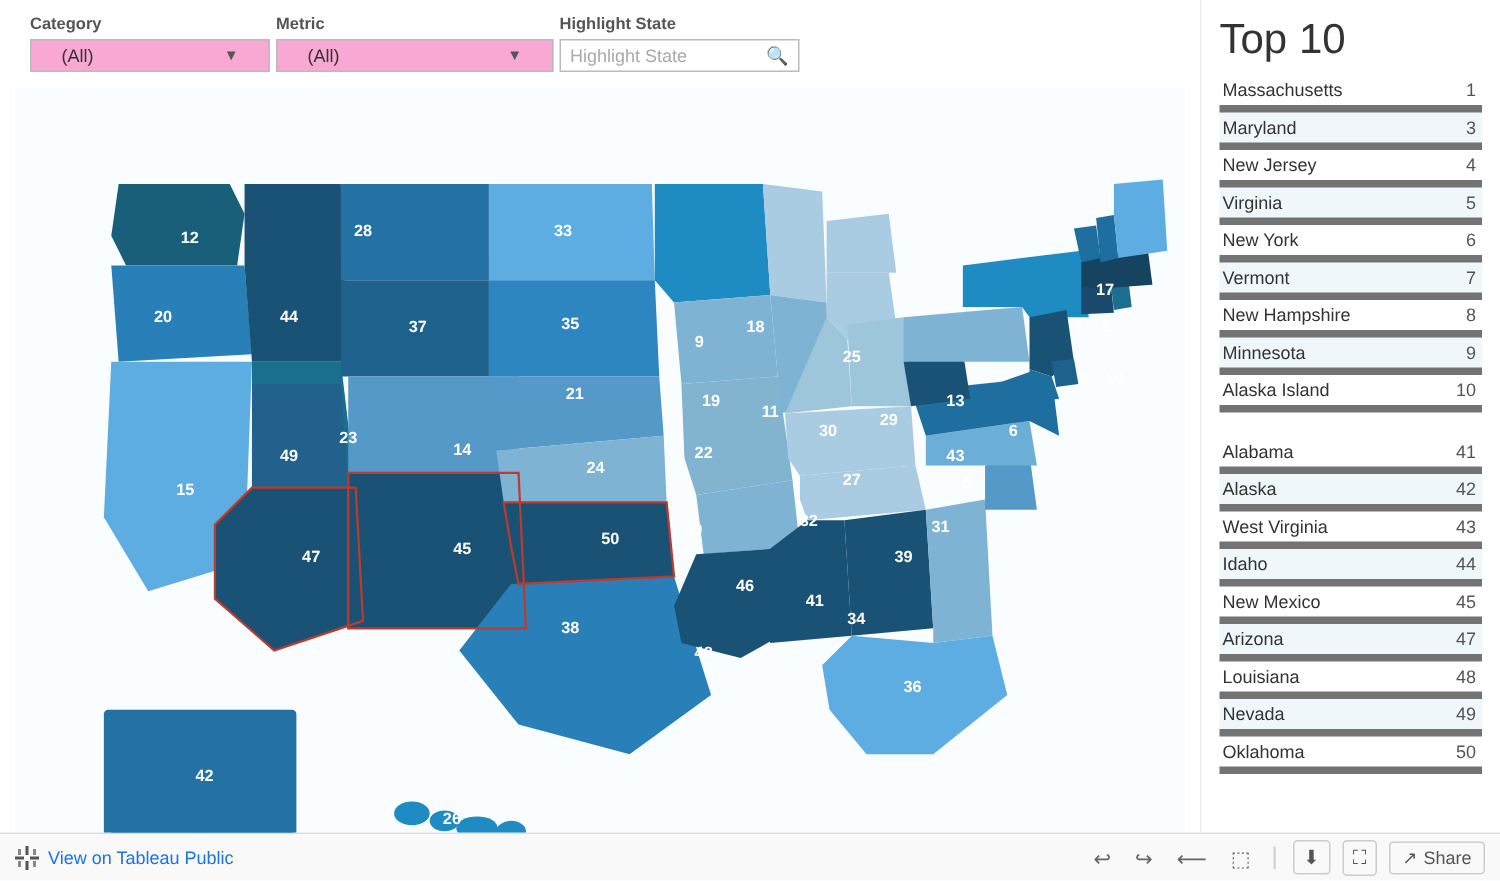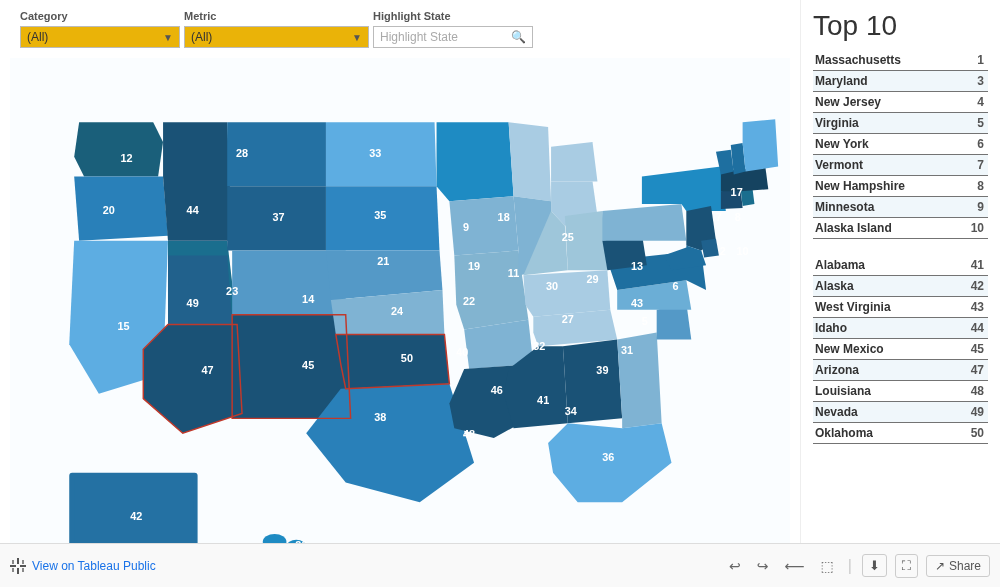--- a/index.html
+++ b/index.html
@@ -46,22 +46,22 @@
     .control-label {
       font-size: 11px;
       color: #555;
       font-weight: 600;
     }
 
     .control-select {
       display: flex;
       align-items: center;
       border: 1px solid #bbb;
-      background: #eab308;
-      padding: 3px 6px;
+      background: #f9a8d4;
+      padding: 3px 20px;
       font-size: 12px;
       color: #333;
       cursor: pointer;
       width: 160px;
       justify-content: space-between;
     }
 
     .control-select-metric {
       width: 185px;
     }
@@ -115,22 +115,21 @@
       margin-bottom: 8px;
     }
 
     .ranking-table {
       width: 100%;
       border-collapse: collapse;
       margin-bottom: 16px;
     }
 
     .ranking-table tr {
-      border-bottom: 1px solid #737373;
-      font-weight: bold;
+      border-bottom: 5px solid #737373;
     }
 
     .ranking-table tr:nth-child(even) {
       background: #f0f7fb;
     }
 
     .ranking-table td {
       font-size: 12px;
       padding: 3px 2px;
       color: #333;
@@ -142,21 +141,21 @@
       padding-right: 4px;
       width: 20px;
     }
 
     .ranking-table td.state-name {
       padding-left: 2px;
     }
 
     
     .bottom-toolbar {
-      height: 44px;
+      height: 32px;
       border-top: 1px solid #ddd;
       display: flex;
       align-items: center;
       padding: 0 10px;
       background: #f9f9f9;
       justify-content: space-between;
     }
 
     .tableau-link {
       display: flex;

